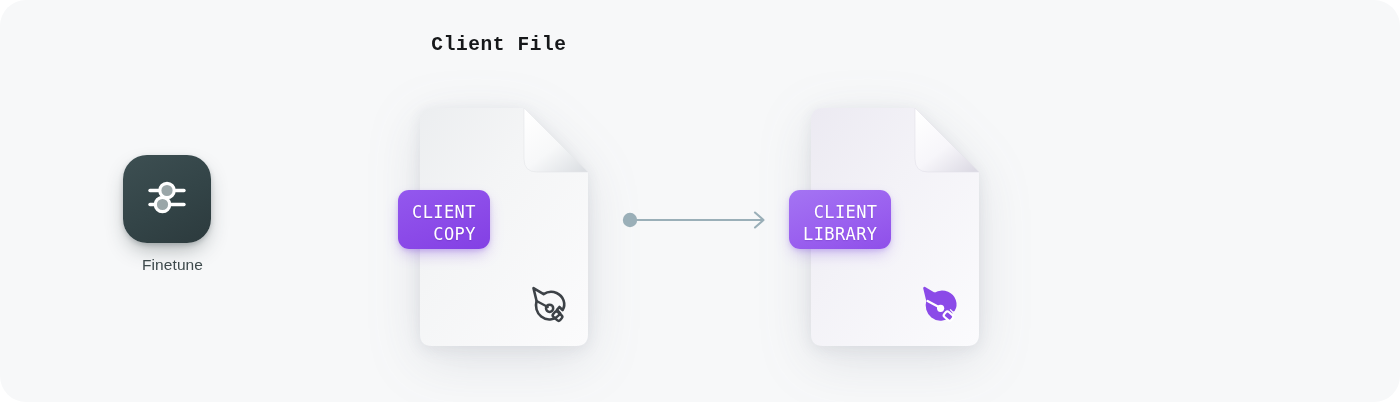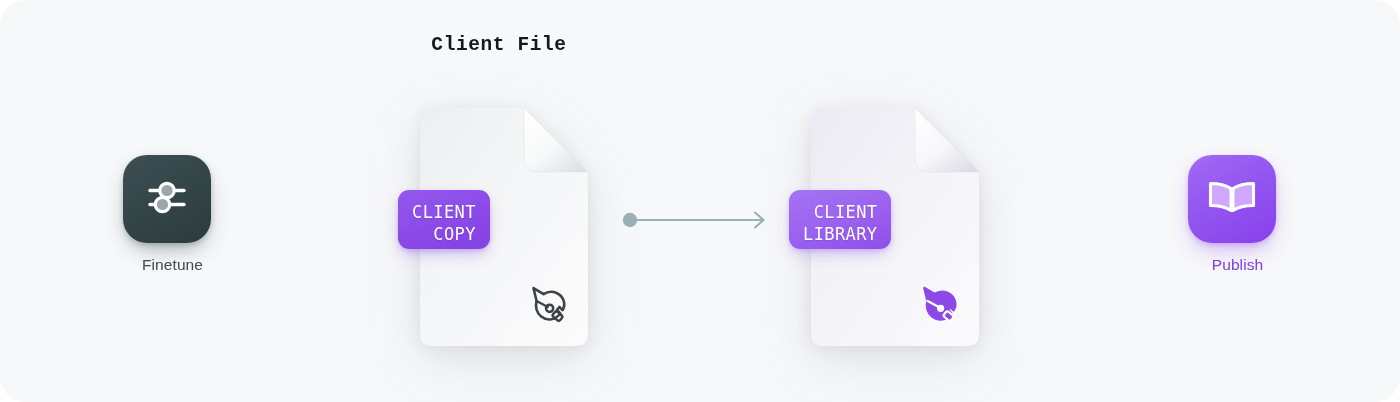--- a/index.html
+++ b/index.html
@@ -235,29 +235,14 @@
     <div class="doc-pen">
       <svg viewBox="0 0 46 46" fill="none">
         <path d="M7.5 6.2 L10.6 19.0 C8.9 24.6 10.6 30.9 15.2 34.6 C21.3 39.5 30.0 38.0 34.2 31.4 L31.0 27.9 L33.4 25.0 L36.6 28.2 C40.3 22.0 37.4 13.9 30.6 11.0 C26.1 9.1 21.3 9.7 17.6 12.2 Z" fill="#8b4ae8" stroke="#8b4ae8" stroke-width="2.6" stroke-linejoin="round" stroke-linecap="round"></path>
         <line x1="10.6" y1="19.0" x2="21.8" y2="25.0" stroke="#ffffff" stroke-width="2.3" stroke-linecap="round"></line>
         <circle cx="23.6" cy="26.3" r="3.6" fill="#ffffff"></circle>
         <rect x="30.2" y="28.6" width="9.2" height="6.6" rx="2.2" transform="rotate(41 30.2 28.6)" fill="#8b4ae8" stroke="#ffffff" stroke-width="2.2"></rect>
       </svg>
     </div>
   </div>
 
-  <div class="app-tile-wrap" style="left:1188px; top:155px;">
-    <div class="app-tile tile-publish">
-      <span>
-        <svg width="52" height="52" viewBox="0 0 52 52" fill="none">
-
-          <path d="M4.5 12.5 C10.5 12.5 19 13.5 25 17.5 V39.5 C19 35.5 10.5 34.5 4.5 34.5 Z" fill="#cfa8fb" stroke="#ffffff" stroke-width="3.1" stroke-linejoin="round"></path>
-
-          <path d="M47.5 12.5 C41.5 12.5 33 13.5 27 17.5 V39.5 C33 35.5 41.5 34.5 47.5 34.5 Z" fill="#cfa8fb" stroke="#ffffff" stroke-width="3.1" stroke-linejoin="round"></path>
-
-          <line x1="26" y1="17.8" x2="26" y2="39.3" stroke="#ffffff" stroke-width="3.1" stroke-linecap="round"></line>
-        </svg>
-      </span>
-    </div>
-    <div class="app-label label-publish">Publish</div>
-  </div>
 
 </div>
 
 </body></html>

